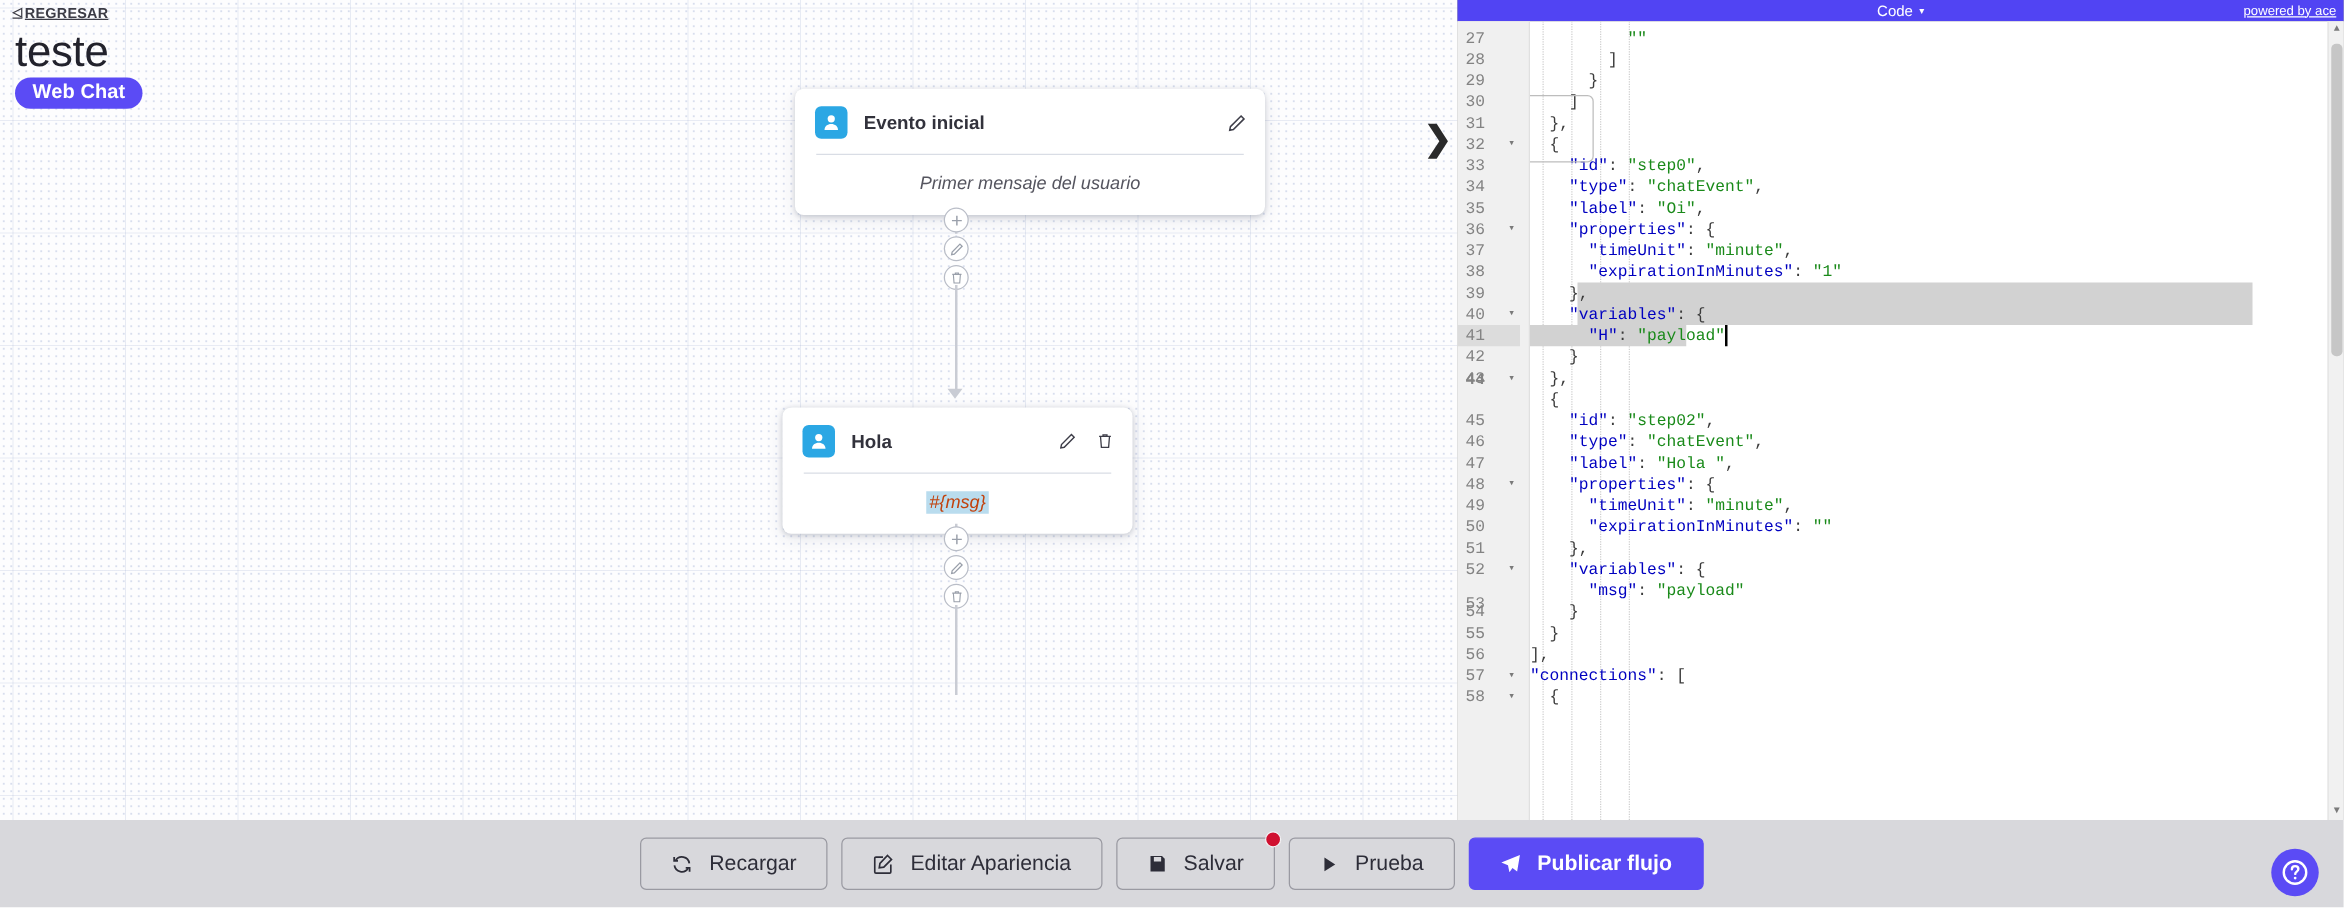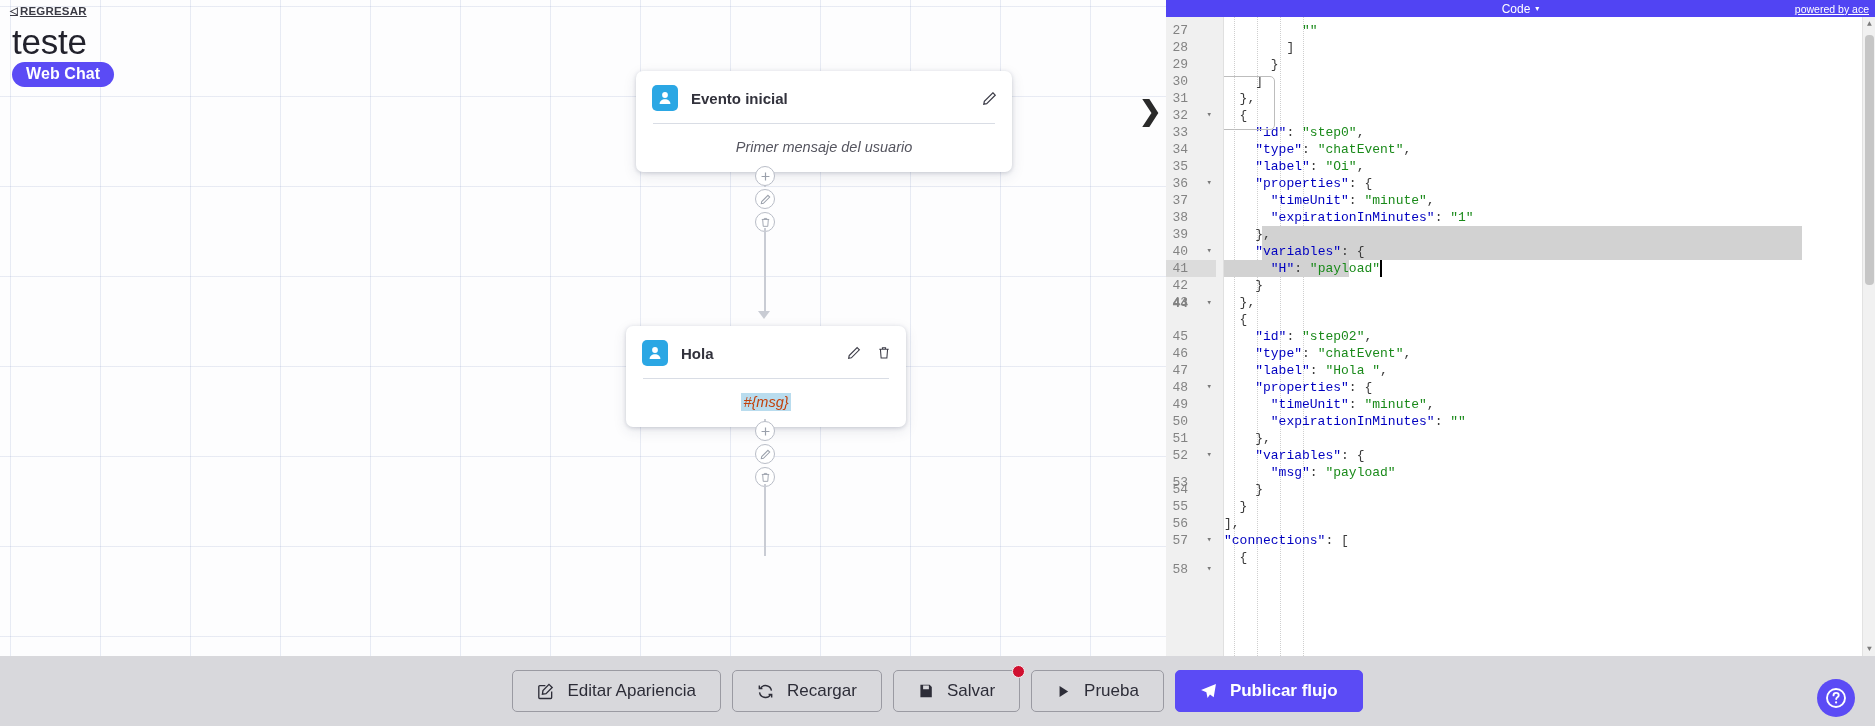--- a/index.html
+++ b/index.html
@@ -361,21 +361,21 @@
           <div class="gline" style="top: 362px;">48<span class="fold">▾</span></div>
           <div class="gline" style="top: 379px;">49</div>
           <div class="gline" style="top: 396px;">50</div>
           <div class="gline" style="top: 413px;">51</div>
           <div class="gline" style="top: 430px;">52<span class="fold">▾</span></div>
           <div class="gline" style="top: 457px;">53</div>
           <div class="gline" style="top: 464px;">54</div>
           <div class="gline" style="top: 481px;">55</div>
           <div class="gline" style="top: 498px;">56</div>
           <div class="gline" style="top: 515px;">57<span class="fold">▾</span></div>
-          <div class="gline" style="top: 544px;">58<span class="fold">▾</span></div>
+          <div class="gline" style="top: 532px;">58<span class="fold">▾</span></div>
         </div>
       <div id="code-layer">
           <div class="ind-guide" style="left: 10px;"></div>
           <div class="ind-guide" style="left: 33px;"></div>
           <div class="ind-guide" style="left: 56px;"></div>
           <div class="ind-guide" style="left: 79px;"></div>
           <div class="sel-band" style="left: 38px; top: 209px; width: 540px; height: 34px;"></div>
           <div class="sel-band" style="left: 0px; top: 243px; width: 125px; height: 17px;"></div>
           <div class="cline" style="top: 5px;"><span class="tok-pun">          </span><span class="tok-str">""</span></div>
           <div class="cline" style="top: 22px;"><span class="tok-pun">        ]</span></div>
@@ -419,36 +419,36 @@
         <div class="scroll-arrow" style="bottom:0;">▼</div>
       </div>
     </div>
   </div>
 
   <div id="fold-arrow">❯</div>
 
   <div id="toolbar">
       <button class="tb-btn">
         <span style="display: flex;">
-          <svg width="17" height="17" viewBox="0 0 16 16" fill="none" stroke="currentColor" stroke-width="1.25">
-            <path d="M13.8 8.1v5.6a.9.9 0 0 1-.9.9H2.6a.9.9 0 0 1-.9-.9V3.4a.9.9 0 0 1 .9-.9h5.3"></path>
-            <path d="M11.3 1.3l3 3-5.8 5.8-3.4.5.5-3.4z"></path>
-          </svg>
-        </span>
-        <span>Editar Apariencia</span>
-      </button>
-      <button class="tb-btn">
-        <span style="display: flex;">
           <svg width="17" height="17" viewBox="0 0 16 16" fill="none" stroke="currentColor" stroke-width="1.35">
             <path d="M13.6 7.2A5.6 5.6 0 0 0 3.3 5.1"></path>
             <path d="M2.4 8.8a5.6 5.6 0 0 0 10.3 2.1"></path>
             <path d="M2.2 2.4v2.9h2.9M13.8 13.6v-2.9h-2.9"></path>
           </svg>
         </span>
         <span>Recargar</span>
+      </button>
+      <button class="tb-btn">
+        <span style="display: flex;">
+          <svg width="17" height="17" viewBox="0 0 16 16" fill="none" stroke="currentColor" stroke-width="1.25">
+            <path d="M13.8 8.1v5.6a.9.9 0 0 1-.9.9H2.6a.9.9 0 0 1-.9-.9V3.4a.9.9 0 0 1 .9-.9h5.3"></path>
+            <path d="M11.3 1.3l3 3-5.8 5.8-3.4.5.5-3.4z"></path>
+          </svg>
+        </span>
+        <span>Editar Apariencia</span>
       </button>
       <button class="tb-btn">
         <span style="display: flex;">
           <svg width="16" height="16" viewBox="0 0 16 16" fill="currentColor">
             <path d="M2.4 1.8h9.2l2.2 2.2v10.2H2.4zM5.1 2.6v3.6h5.8V2.6zM4.6 9.1h6.8v4.3H4.6z" fill="currentColor"></path>
           </svg>
         </span>
         <span>Salvar</span>
         <span class="tb-badge"></span>
       </button>

